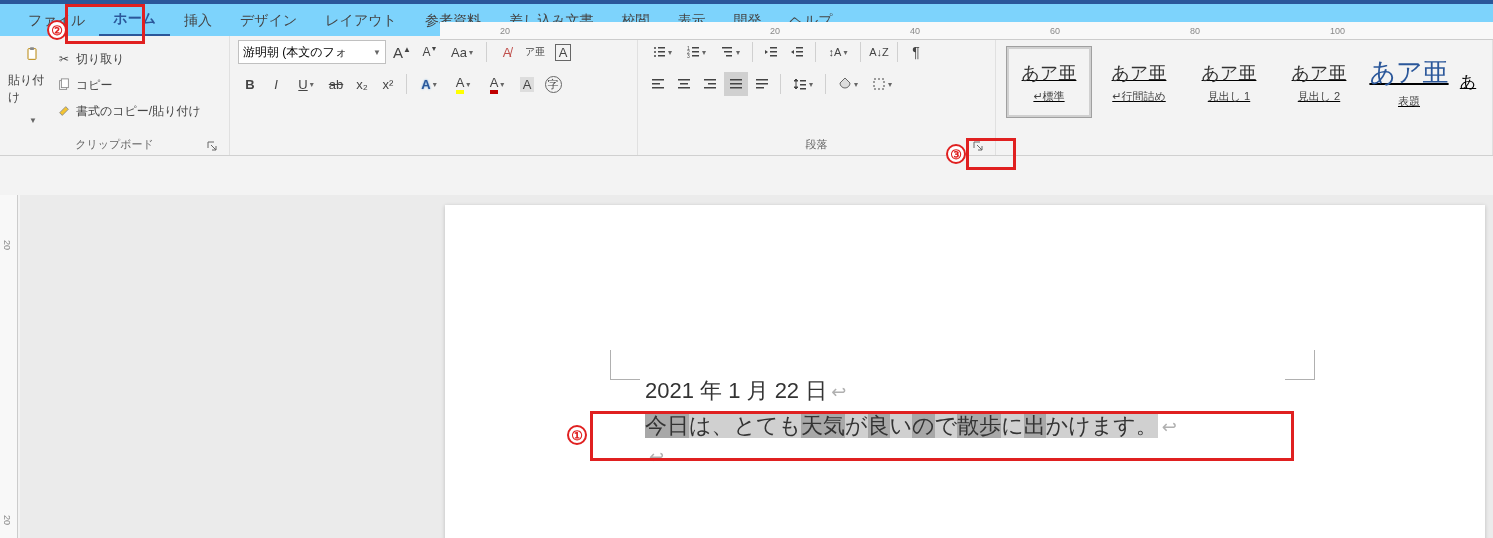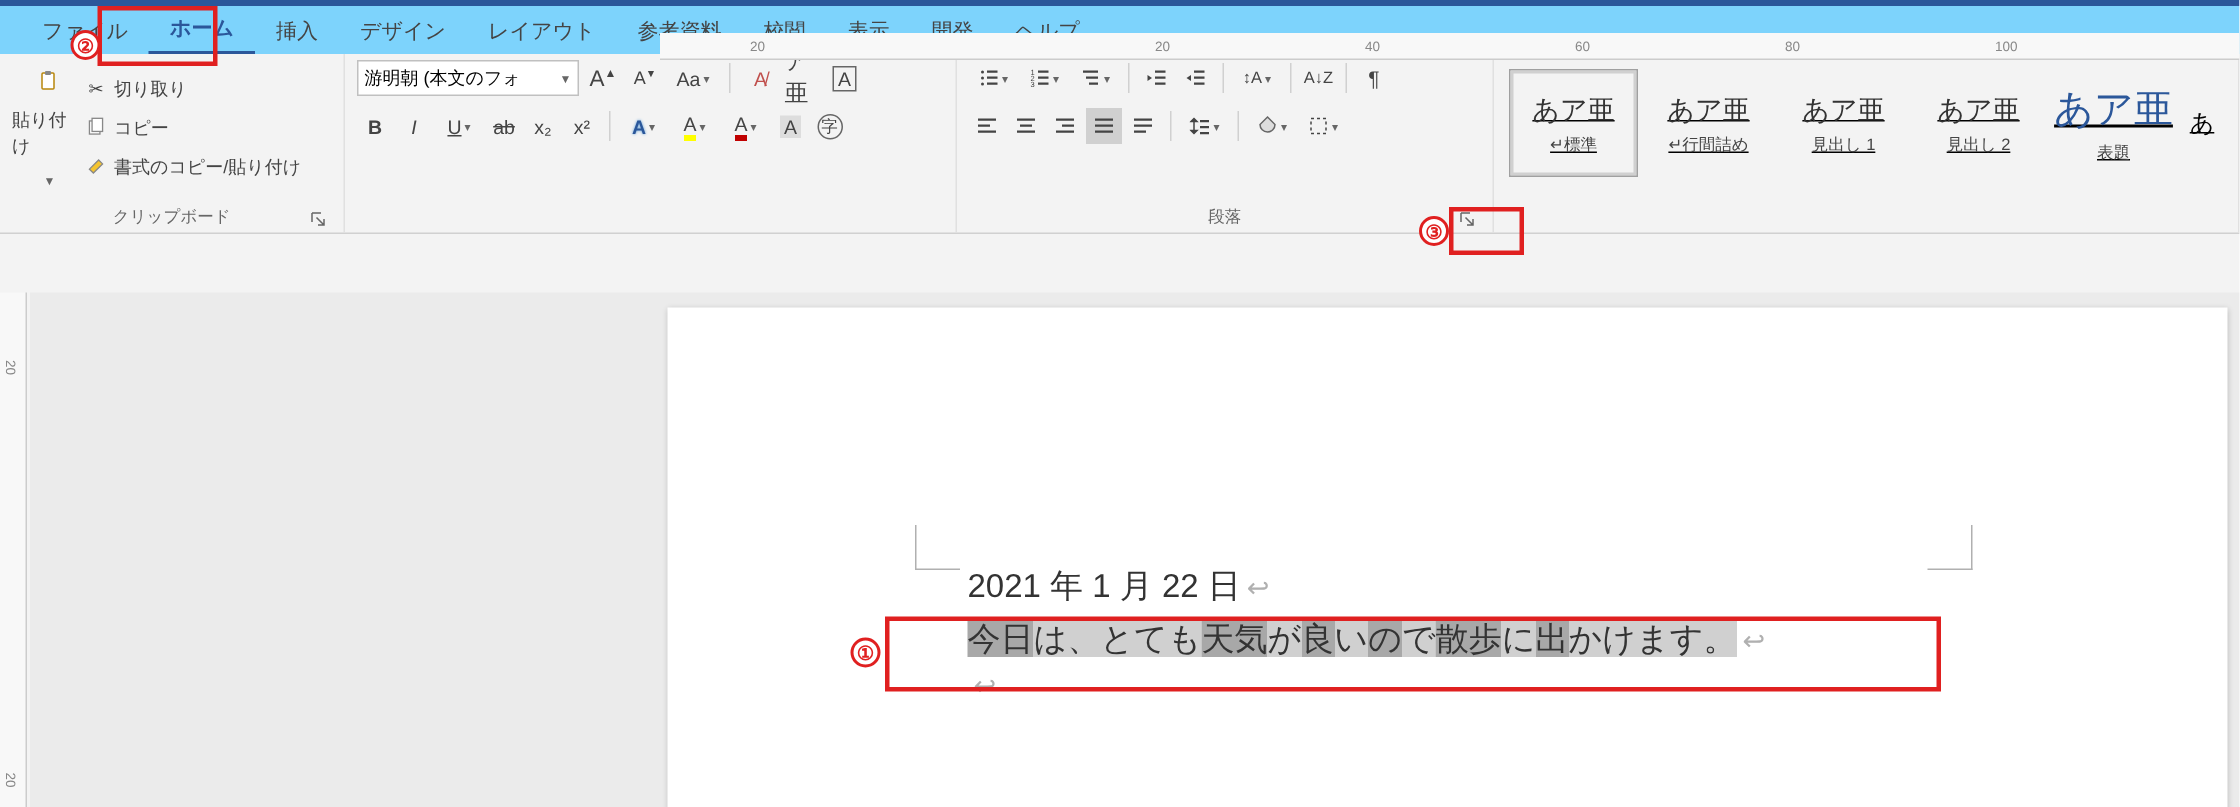--- a/index.html
+++ b/index.html
@@ -66,20 +66,21 @@
 
 <div class="titlebar"></div>
 
 <div class="tabs">
   <div class="tab">ファイル</div>
   <div class="tab active">ホーム</div>
   <div class="tab">挿入</div>
   <div class="tab">デザイン</div>
   <div class="tab">レイアウト</div>
   <div class="tab">参考資料</div>
+  <div class="tab">差し込み文書</div>
   <div class="tab">校閲</div>
   <div class="tab">表示</div>
   <div class="tab">開発</div>
   <div class="tab">ヘルプ</div>
 </div>
 
 <div class="ribbon">
 
   <div class="ribbon-group" style="width:230px;">
     <div class="group-body">
@@ -142,21 +143,21 @@
           </div>
         <div class="btn wide">
             <span>Aa</span>
             <span class="dd-caret">▾</span>
           </div>
         <div class="sep"></div>
         <div class="btn">
             <span style="color:#c0504d;">A̸</span>
           </div>
         <div class="btn">
-            <span style="font-size:16px;">ア亜</span>
+            <span style="font-size:10px;">ア亜</span>
           </div>
         <div class="btn">
             <span style="border:1px solid #666;padding:0 3px;">A</span>
           </div>
       </div>
       <div class="row">
         <div class="btn">
             <b>B</b>
           </div>
         <div class="btn">

